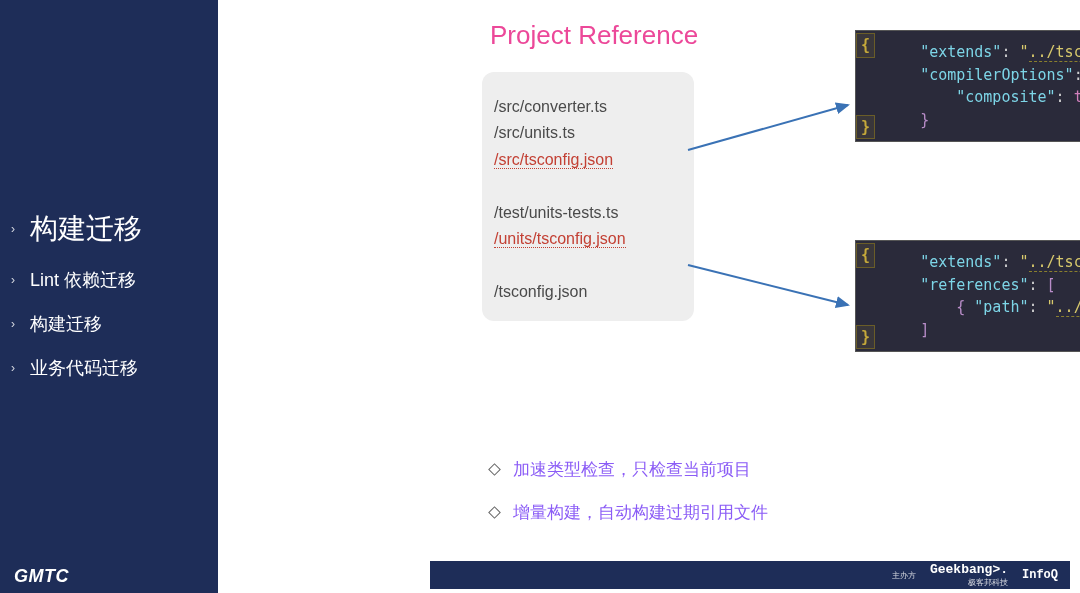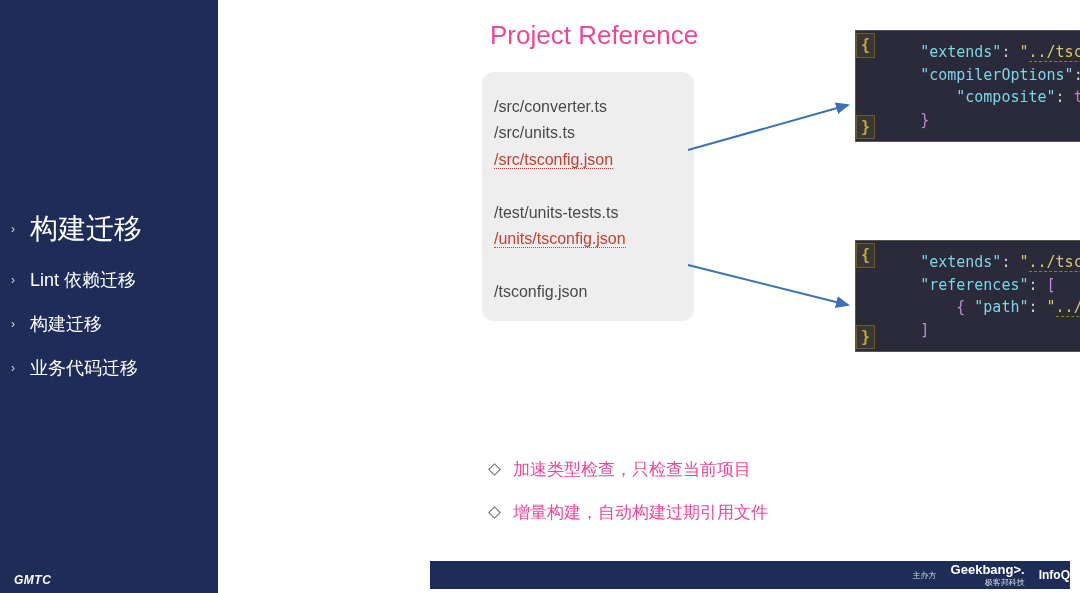--- a/index.html
+++ b/index.html
@@ -34,21 +34,21 @@
     width: 14px;
     display: inline-flex;
     justify-content: center;
   }
   .nav li.active { font-size: 28px; font-weight: 400; }
   .nav li.sub { font-size: 18px; }
   .footer-left {
     position: absolute;
     left: 14px;
     bottom: 6px;
-    font-size: 12px;
+    font-size: 18px;
     font-weight: 700;
     letter-spacing: 0.5px;
     font-style: italic;
   }
   .content {
     flex: 1;
     position: relative;
     padding: 18px 0 0 0;
   }
   .slide-title {
@@ -106,21 +106,21 @@
   .s  { color: #d8c96c; border-bottom: 1px dashed #8a7f2e; } 
   .sp { color: #d8c96c; } 
   .p  { color: #b98dc9; } 
   .b  { color: #d07fbb; } 
   .c  { color: #d0d0d0; } 
   .bullets {
     position: absolute;
     left: 272px;
     top: 458px;
     font-size: 17px;
-    color: #ec4899;
+    color: #8b5cf6;
   }
   .bullets li {
     list-style: none;
     margin-bottom: 20px;
     display: flex;
     align-items: center;
     gap: 14px;
   }
   .bullets .dia {
     width: 9px; height: 9px;
@@ -133,21 +133,23 @@
     right: 10px;
     bottom: 4px;
     width: 640px;
     height: 28px;
     background: #1e2d58;
     color: #fff;
     display: flex;
     align-items: center;
     justify-content: flex-end;
     gap: 14px;
+    padding-right: 12px;
     font-size: 13px;
+    font-family: Liberation Mono, monospace;
   }
   .footer-right .tiny { font-size: 8px; opacity: .8; }
   .footer-right .gb { font-weight: 600; }
   .footer-right .iq { font-weight: 700; font-size: 12px; }
   svg.arrow { position: absolute; overflow: visible; }
 </style>
 </head>
 <body>
 
 <div class="sidebar">

